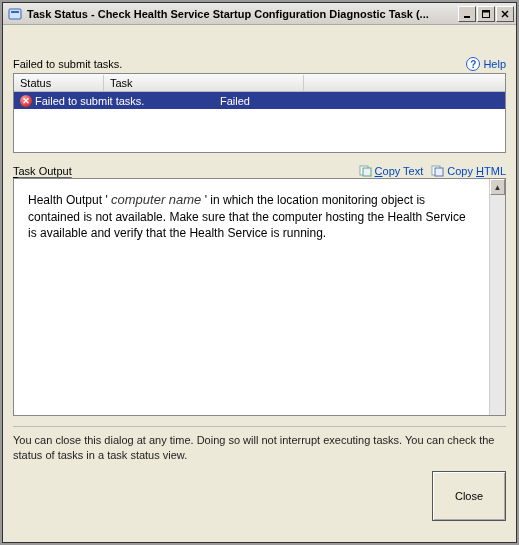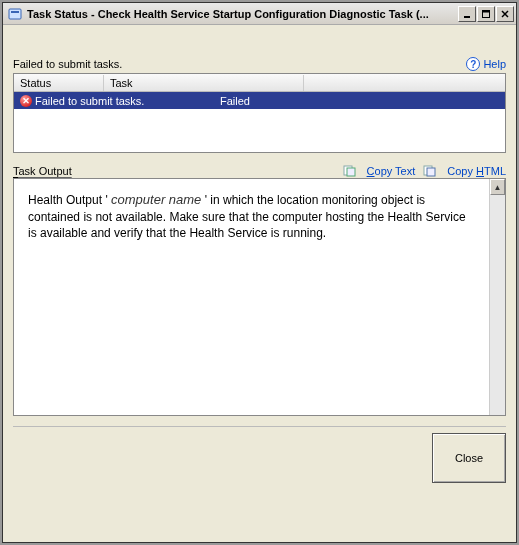--- a/index.html
+++ b/index.html
@@ -132,21 +132,21 @@
     border-bottom: 1px solid transparent;
     text-align: center;
   }
   .output-label {
     text-decoration: underline;
     text-decoration-color: #666;
     text-underline-offset: 2px;
   }
   .output-label .accel { text-decoration: underline; }
   .copy-links { display:flex; gap:8px; align-items:center; }
-  .copy-link { color:#0046c8; display:flex; gap:10px; align-items:center; }
+  .copy-link { color:#0046c8; display:flex; gap:2px; align-items:center; }
   .copy-link .accel { text-decoration: underline; }
   .copy-icon {
     width:14px; height:12px;
     display:inline-flex;
   }
   .output-outer {
     border:1px solid #888;
     background:#fff;
     height: 238px;
     display:flex;
@@ -295,19 +295,20 @@
       <div class="output-text">
         <span>Health Output ' </span><span class="placeholder">computer name</span><span> ' in which the location monitoring object is contained is not available. Make sure that the computer hosting the Health Service is available and verify that the Health Service is running.</span>
       </div>
       <div class="output-scroll">
         <div class="scroll-arrow">▲</div>
       </div>
     </div>
 
     <div class="divider"></div>
 
+    <div class="notice">You can close this dialog at any time.  Doing so will not interrupt executing tasks.  You can check the status of tasks in a task status view.</div>
 
     <div class="button-row">
       <button class="btn">Close</button>
     </div>
 
   </div>
 </div>
 
 </body></html>

